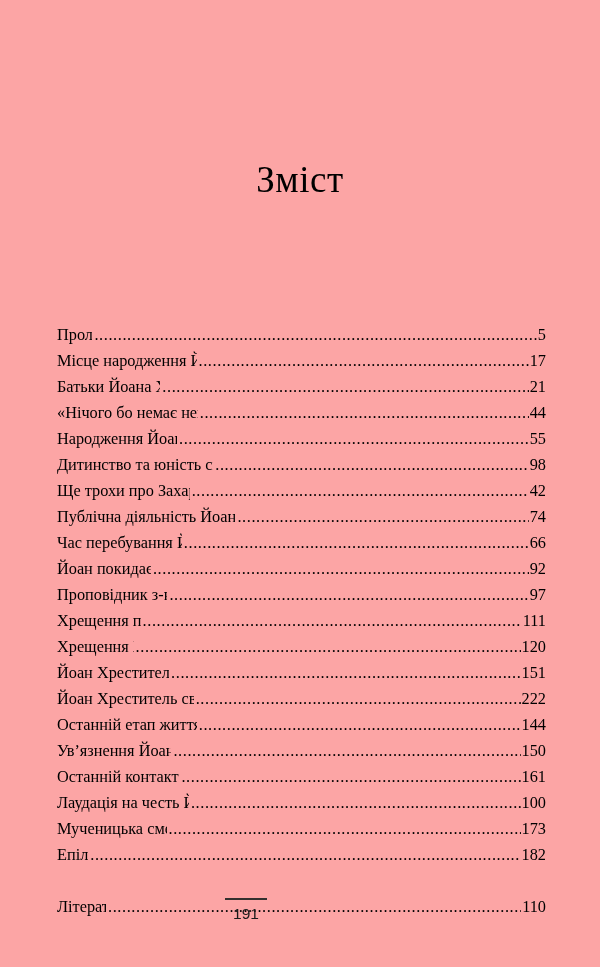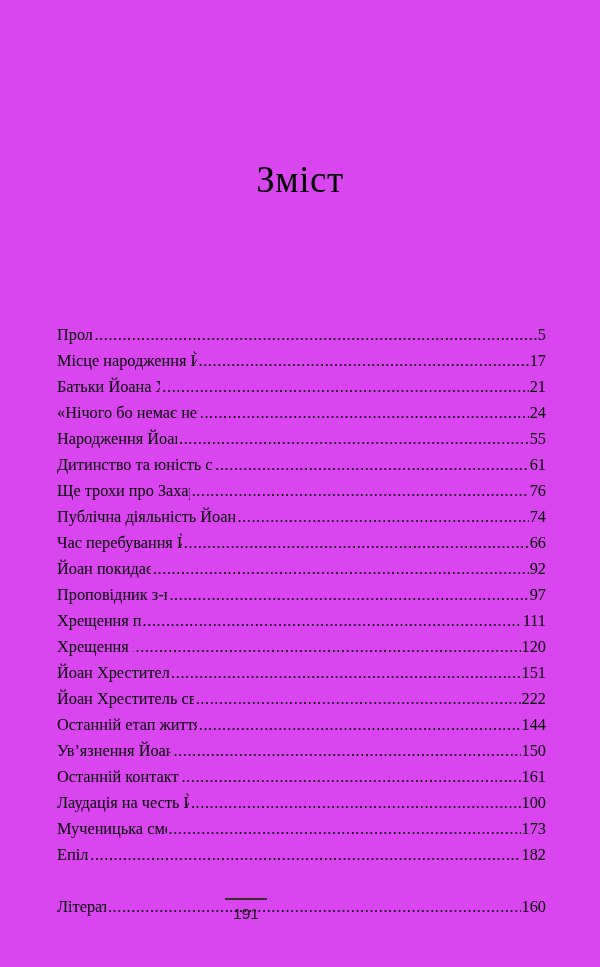--- a/index.html
+++ b/index.html
@@ -13,21 +13,21 @@
     height: 967px;
     position: relative;
     font-family: "Liberation Serif", "DejaVu Serif", serif;
     color: #000000;
     overflow: hidden;
   }
 
   .page {
     position: absolute;
     inset: 0;
-    background: #d946ef;
+    background: #fca5a5;
   }
 
   
   .toc-title {
     position: absolute;
     top: 133px;
     left: 0;
     width: 600px;
     text-align: center;
     font-size: 37px;
@@ -130,36 +130,36 @@
         <span class="entry-page">17</span>
       </div>
       <div class="toc-entry">
         <span class="entry-title">Батьки Йоана Хрестителя</span>
         <span class="leader"></span>
         <span class="entry-page">21</span>
       </div>
       <div class="toc-entry">
         <span class="entry-title">«Нічого бо немає неможливого в Бога»</span>
         <span class="leader"></span>
-        <span class="entry-page">24</span>
+        <span class="entry-page">44</span>
       </div>
       <div class="toc-entry">
         <span class="entry-title">Народження Йоана Хрестителя</span>
         <span class="leader"></span>
         <span class="entry-page">55</span>
       </div>
       <div class="toc-entry">
         <span class="entry-title">Дитинство та юність сина Захарії і Єлизавети</span>
         <span class="leader"></span>
-        <span class="entry-page">61</span>
+        <span class="entry-page">98</span>
       </div>
       <div class="toc-entry">
         <span class="entry-title">Ще трохи про Захарію та Єлизавету</span>
         <span class="leader"></span>
-        <span class="entry-page">76</span>
+        <span class="entry-page">42</span>
       </div>
       <div class="toc-entry">
         <span class="entry-title">Публічна діяльність Йоана до моменту зустрічі з Ісусом</span>
         <span class="leader"></span>
         <span class="entry-page">74</span>
       </div>
       <div class="toc-entry">
         <span class="entry-title">Час перебування Йоана в пустелі</span>
         <span class="leader"></span>
         <span class="entry-page">66</span>
@@ -220,21 +220,21 @@
         <span class="entry-page">173</span>
       </div>
       <div class="toc-entry">
         <span class="entry-title">Епілог</span>
         <span class="leader"></span>
         <span class="entry-page">182</span>
       </div>
       <div class="toc-entry spaced-before">
         <span class="entry-title">Література</span>
         <span class="leader"></span>
-        <span class="entry-page">160</span>
+        <span class="entry-page">110</span>
       </div>
     </div>
 
   <div class="page-footer">
     <div class="footer-rule"></div>
     <div class="footer-number">191</div>
   </div>
 
 </div>
 

